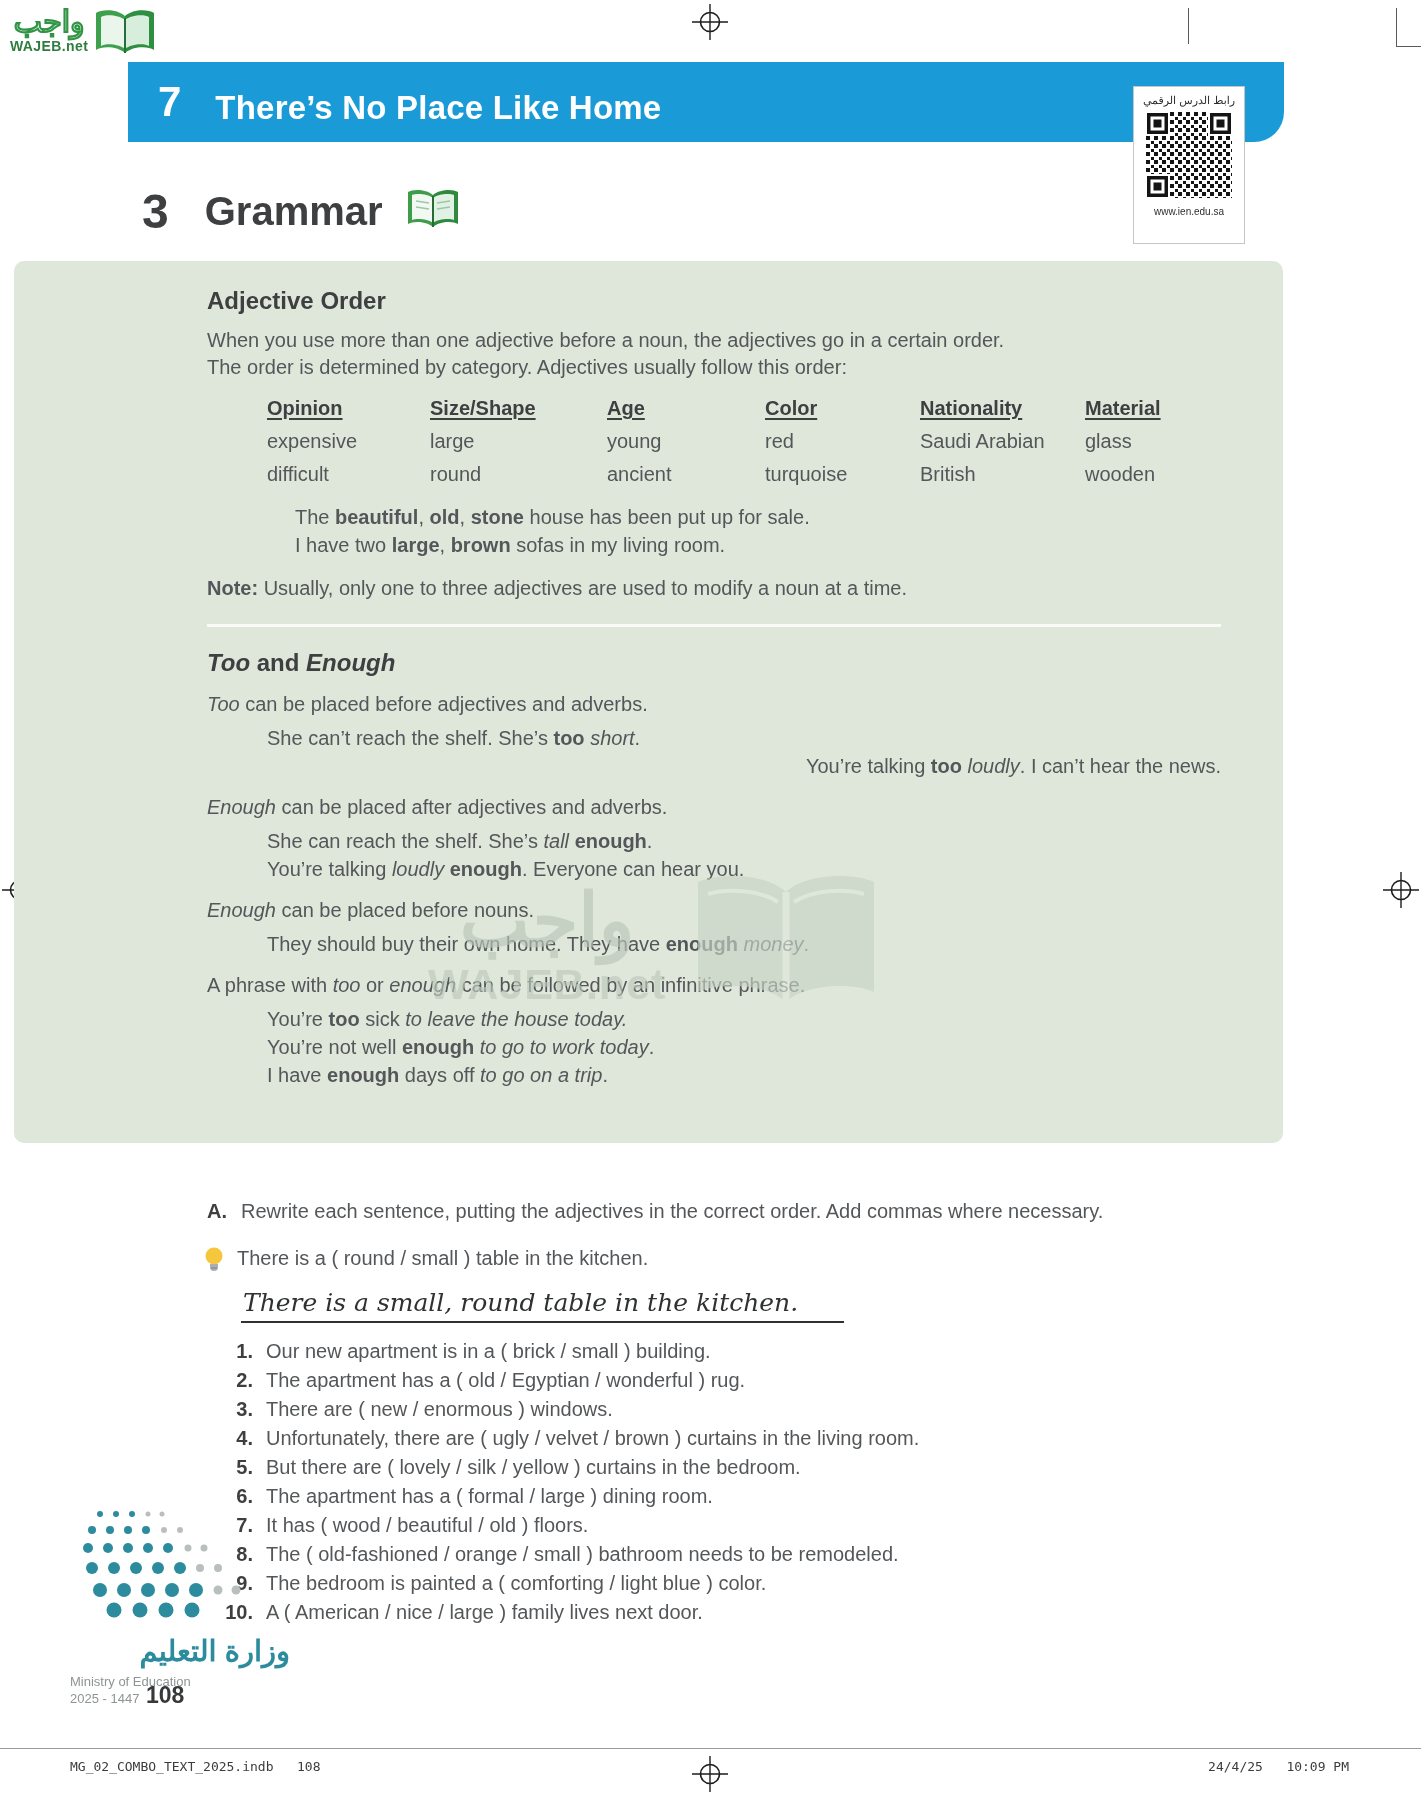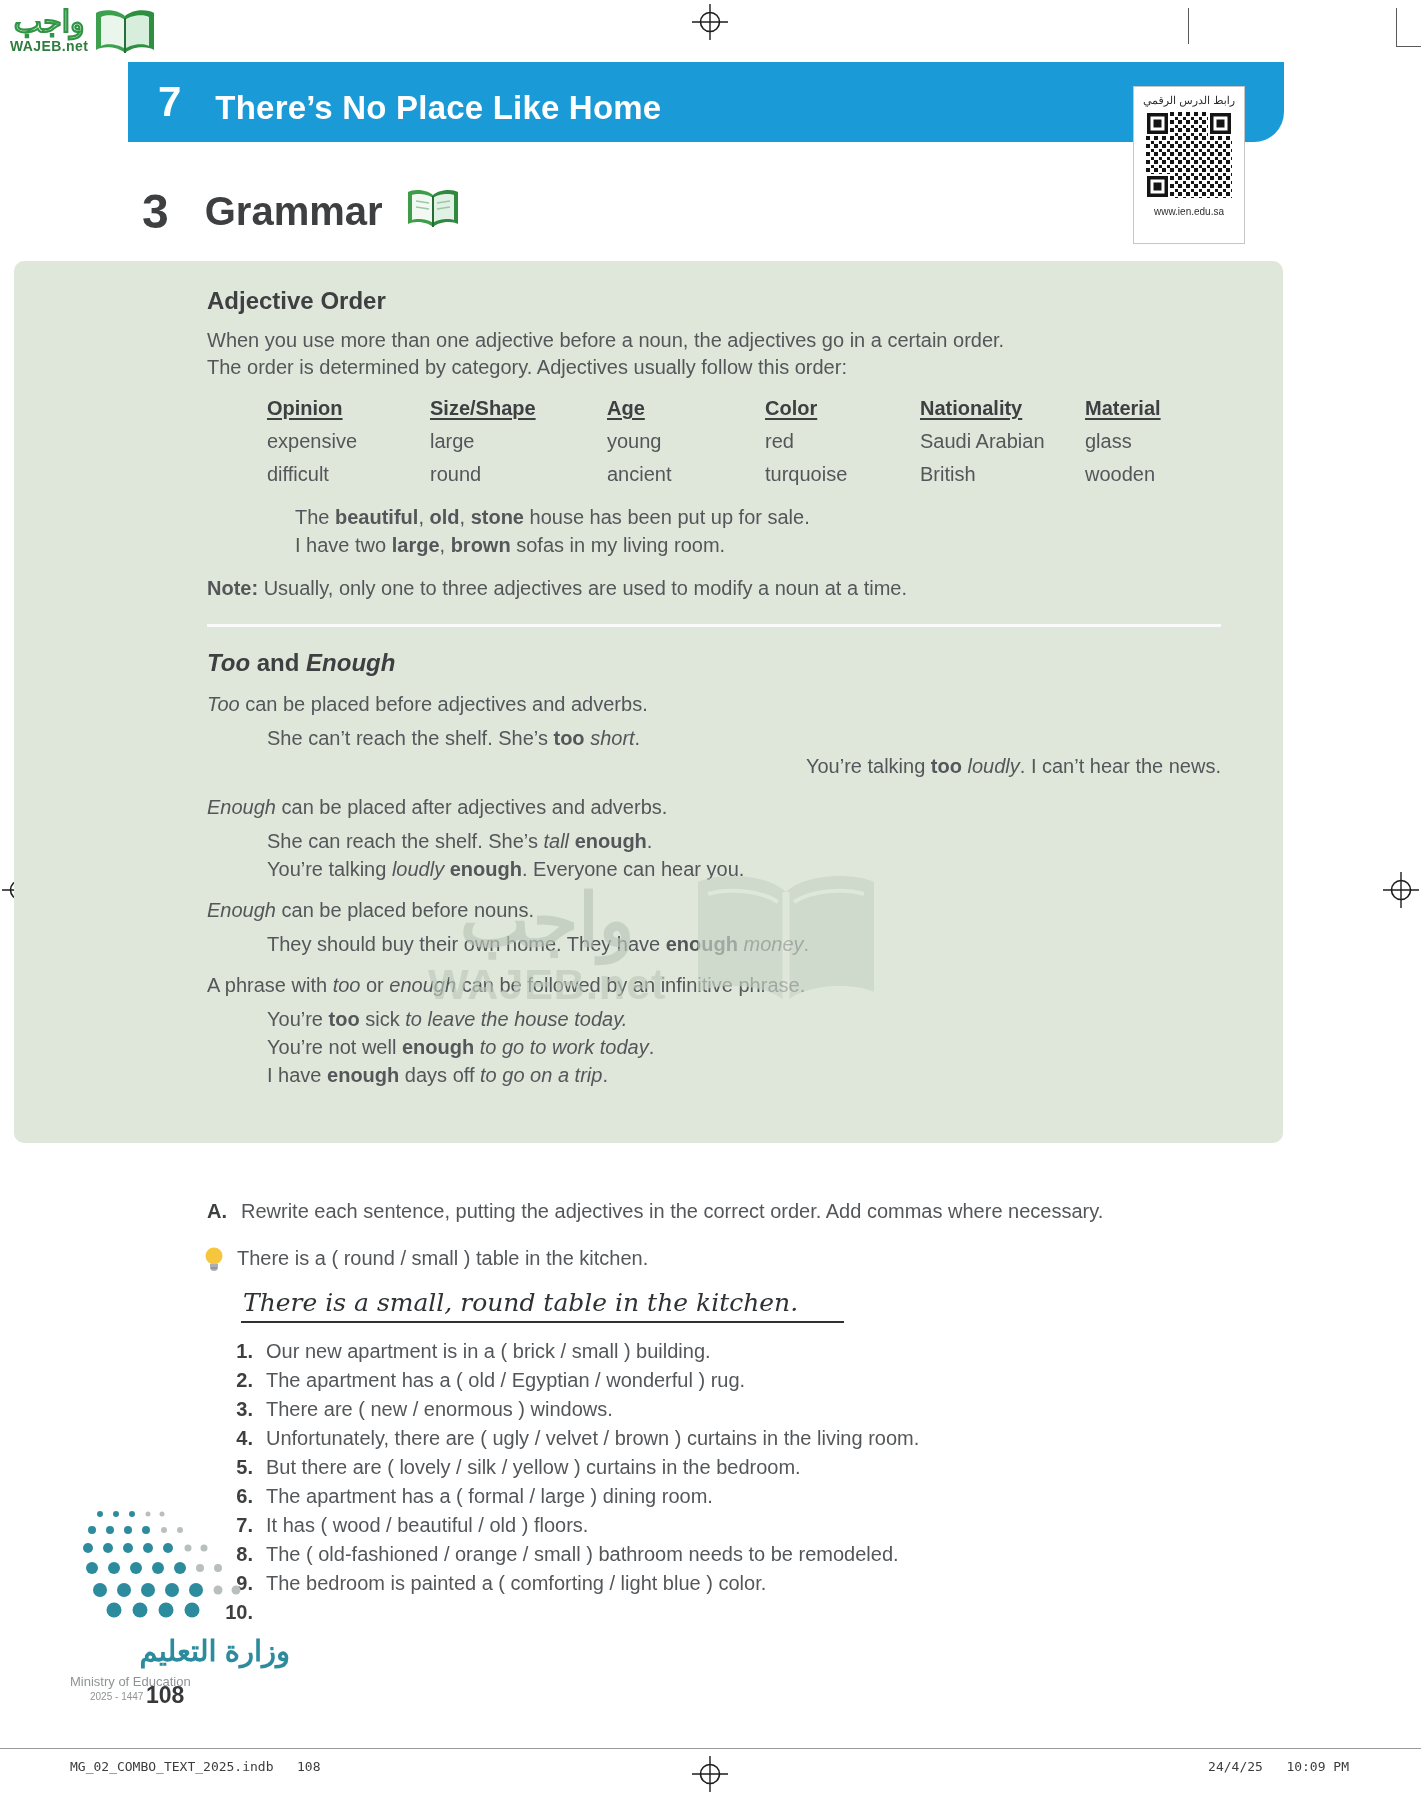--- a/index.html
+++ b/index.html
@@ -68,21 +68,21 @@
   .answer{margin:6px 0 0 34px;font-family:"DejaVu Serif",serif;font-style:italic;font-size:25px;color:#2f3133;
           border-bottom:2px solid #2f3133;display:inline-block;padding:0 46px 4px 2px;min-width:420px;}
   .items{margin-top:14px;}
   .item{display:flex;line-height:29px;}
   .item-num{width:46px;flex:none;text-align:right;font-weight:bold;color:#3d3f41;padding-right:13px;}
 
   
   .moe{position:absolute;left:70px;top:1502px;width:220px;}
   .moe-ar{color:#2c8c9e;font-size:29px;font-weight:bold;direction:rtl;text-align:right;margin-top:10px;}
   .moe-en{font-size:13px;color:#8e9494;margin-top:6px;}
-  .moe-years{font-size:10px;color:#8e9494;margin-top:2px;margin-left:20px;}
+  .moe-years{font-size:13px;color:#8e9494;margin-top:2px;}
   .pagenum{position:absolute;left:146px;top:1682px;font-size:23px;font-weight:bold;color:#37383a;z-index:4;}
 
   .printbar{position:absolute;left:0;top:1748px;width:1421px;height:52px;border-top:1px solid #9a9a9a;}
   .pb-left{position:absolute;left:70px;top:10px;font-family:"DejaVu Sans Mono",monospace;font-size:13px;color:#3c3c3c;white-space:pre;}
   .pb-right{position:absolute;right:72px;top:10px;font-family:"DejaVu Sans Mono",monospace;font-size:13px;color:#3c3c3c;white-space:pre;}
 </style>
 </head>
 <body>
 
 <div class="page">
@@ -319,20 +319,21 @@
       <div class="item">
         <span class="item-num">8.</span>
         <span>The ( old-fashioned / orange / small ) bathroom needs to be remodeled.</span>
       </div>
       <div class="item">
         <span class="item-num">9.</span>
         <span>The bedroom is painted a ( comforting / light blue ) color.</span>
       </div>
       <div class="item">
         <span class="item-num">10.</span>
+        <span>A ( American / nice / large ) family lives next door.</span>
       </div>
     </div>
   </div>
 
   <div class="moe">
     <span>
       <svg width="175" height="118" viewBox="0 0 175 118">
         <g fill="#2c8c9e">
           <circle cx="30" cy="12" r="3"></circle>
             <circle cx="46" cy="12" r="3"></circle>

